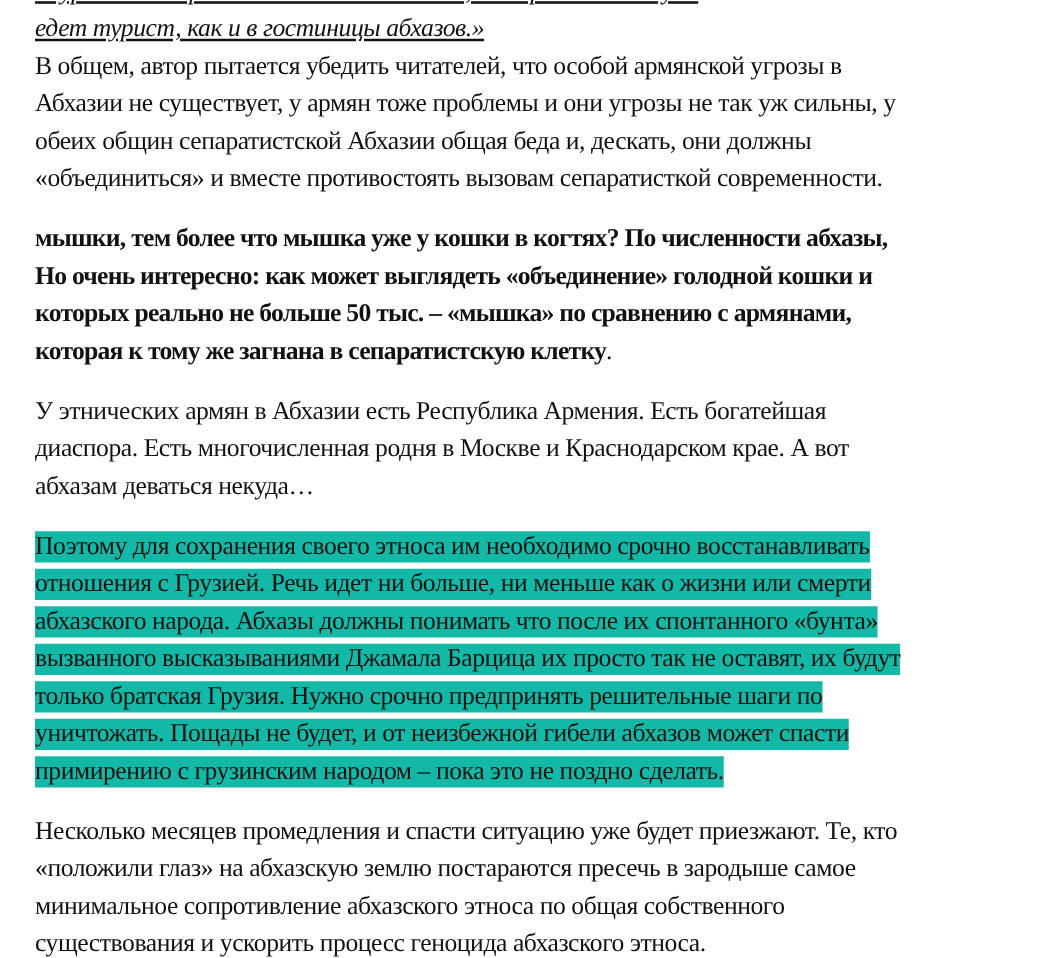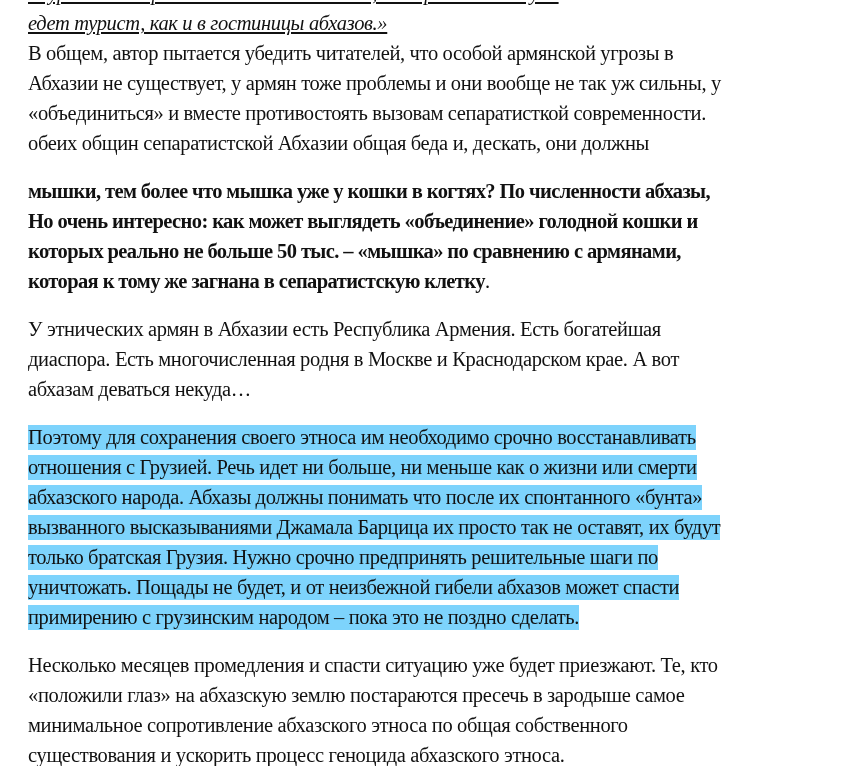--- a/index.html
+++ b/index.html
@@ -47,21 +47,21 @@
     .bold {
       font-weight: bold;
       letter-spacing: -0.6px;
     }
     .line {
       display: block;
       white-space: nowrap;
       height: 30px;
     }
     .hl {
-      background: #7dd3fc;
+      background: #14b8a6;
       padding: 1px 0 2px 0;
     }
     .hl-line {
       display: block;
       height: 30px;
       white-space: nowrap;
     }
   </style>
 </head>
 <body>
@@ -69,23 +69,23 @@
 <div class="page">
 
   <div class="cutoff">
     <span>«Туристы не приезжают в Абхазию так, как приезжает туда</span>
   </div>
 
   <p class="quote-tail line">едет турист, как и в гостиницы абхазов.»</p>
 
   <div class="para">
     <span class="line">В общем, автор пытается убедить читателей, что особой армянской угрозы в</span>
-    <span class="line">Абхазии не существует, у армян тоже проблемы и они вообще не так уж сильны, у</span>
+    <span class="line">Абхазии не существует, у армян тоже проблемы и они угрозы не так уж сильны, у</span>
+    <span class="line">обеих общин сепаратистской Абхазии общая беда и, дескать, они должны</span>
     <span class="line">«объединиться» и вместе противостоять вызовам сепаратисткой современности.</span>
-    <span class="line">обеих общин сепаратистской Абхазии общая беда и, дескать, они должны</span>
   </div>
 
   <div class="gap"></div>
 
   <div class="para bold">
     <span class="line">мышки, тем более что мышка уже у кошки в когтях? По численности абхазы,</span>
     <span class="line">Но очень интересно: как может выглядеть «объединение» голодной кошки и</span>
     <span class="line">которых реально не больше 50 тыс. – «мышка» по сравнению с армянами,</span>
     <span class="line"><span>которая к тому же загнана в сепаратистскую клетку</span><span style="font-weight:normal">.</span></span>
   </div>

